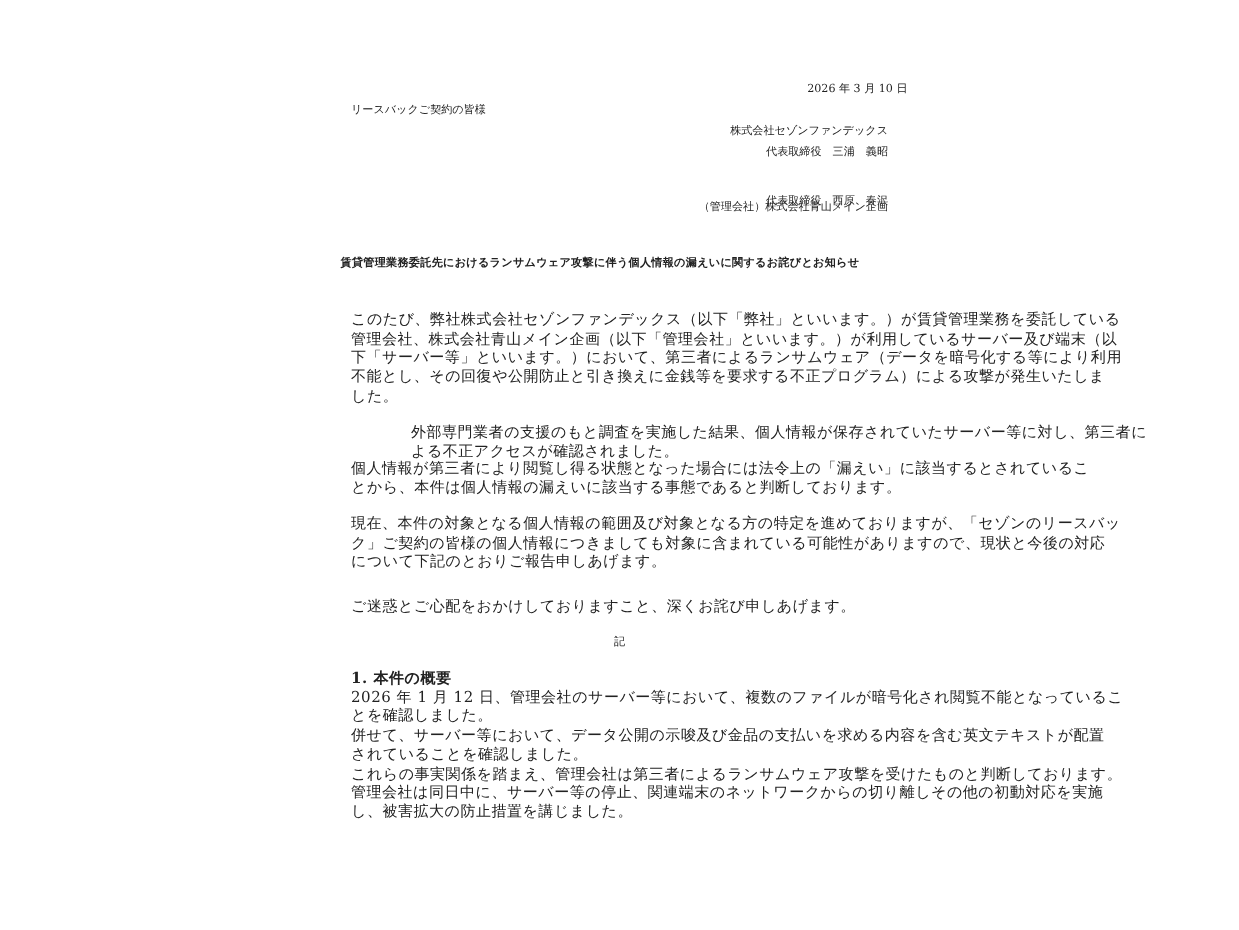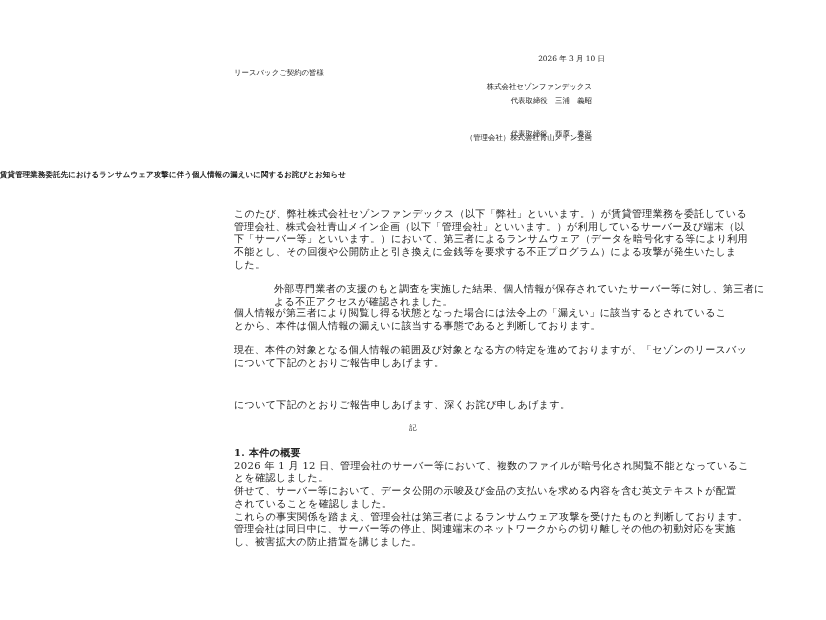--- a/index.html
+++ b/index.html
@@ -2,21 +2,21 @@
 <html><head>
 <meta charset="utf-8">
 <style>
   html, body { margin: 0; padding: 0; background: #ffffff; }
   body { width: 826px; height: 620px; position: relative; overflow: hidden;
          font-family: "DejaVu Serif", "Liberation Serif", serif; color: #222; }
   .t { position: absolute; font-size: 7.4px; line-height: 12.7px; white-space: nowrap; }
   .r { text-align: right; }
   .blk { position: absolute; left: 234px; width: 360px; font-size: 10px; line-height: 12.7px; letter-spacing: 0.35px; }
   .blk div { white-space: nowrap; }
-  .title { position: absolute; left: 0; width: 800px; text-align: left; top: 170px; font-size: 7.4px; font-weight: bold; letter-spacing: 0.2px; }
+  .title { position: absolute; left: 0; width: 800px; text-align: center; top: 170px; font-size: 7.4px; font-weight: bold; letter-spacing: 0.2px; }
   .center { position: absolute; left: 0; width: 826px; text-align: center; font-size: 7.4px; }
   .bold { font-weight: bold; }
 </style>
 </head>
 <body>
 
 <div>
 
   <div class="t r" style="top:53px; right:221px;">2026 年 3 月 10 日</div>
   <div class="t" style="top:67px; left:234px;">リースバックご契約の皆様</div>
@@ -40,25 +40,26 @@
     <div>よる不正アクセスが確認されました。</div>
   </div>
 
   <div class="blk" style="top:307px;">
     <div>個人情報が第三者により閲覧し得る状態となった場合には法令上の「漏えい」に該当するとされているこ</div>
     <div>とから、本件は個人情報の漏えいに該当する事態であると判断しております。</div>
   </div>
 
   <div class="blk" style="top:344px;">
     <div>現在、本件の対象となる個人情報の範囲及び対象となる方の特定を進めておりますが、「セゾンのリースバッ</div>
+    <div>ク」ご契約の皆様の個人情報につきましても対象に含まれている可能性がありますので、現状と今後の対応</div>
     <div>について下記のとおりご報告申しあげます。</div>
   </div>
 
   <div class="blk" style="top:399px;">
-    <div>について下記のとおりご報告申しあげます、深くお詫び申しあげます。</div>
+    <div>ご迷惑とご心配をおかけしておりますこと、深くお詫び申しあげます。</div>
   </div>
 
   <div class="center" style="top:423px;">記</div>
 
   <div class="blk" style="top:447px;">
     <div class="bold">1.  本件の概要</div>
     <div>2026 年 1 月 12 日、管理会社のサーバー等において、複数のファイルが暗号化され閲覧不能となっているこ</div>
     <div>とを確認しました。</div>
     <div>併せて、サーバー等において、データ公開の示唆及び金品の支払いを求める内容を含む英文テキストが配置</div>
     <div>されていることを確認しました。</div>

